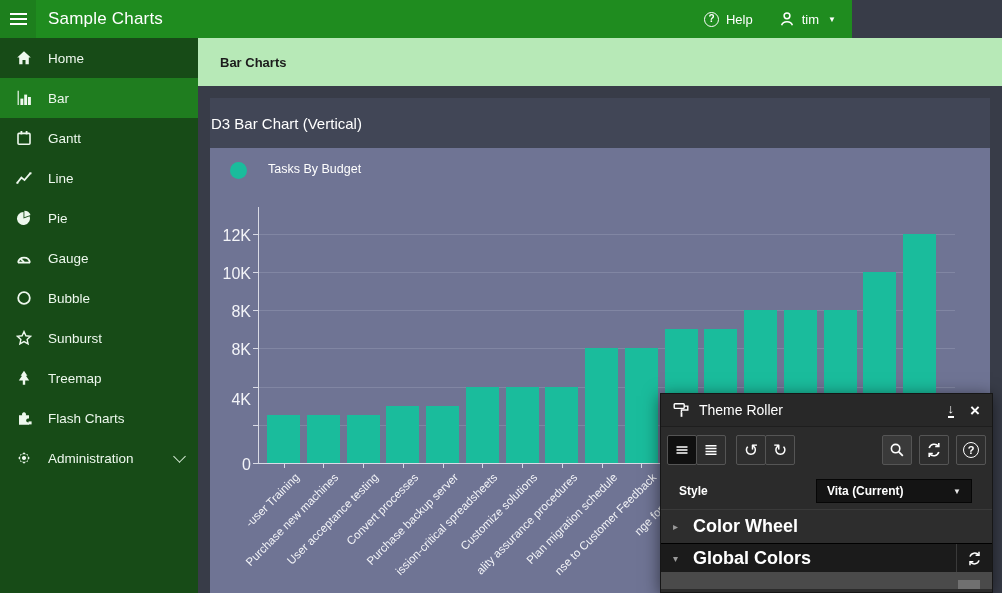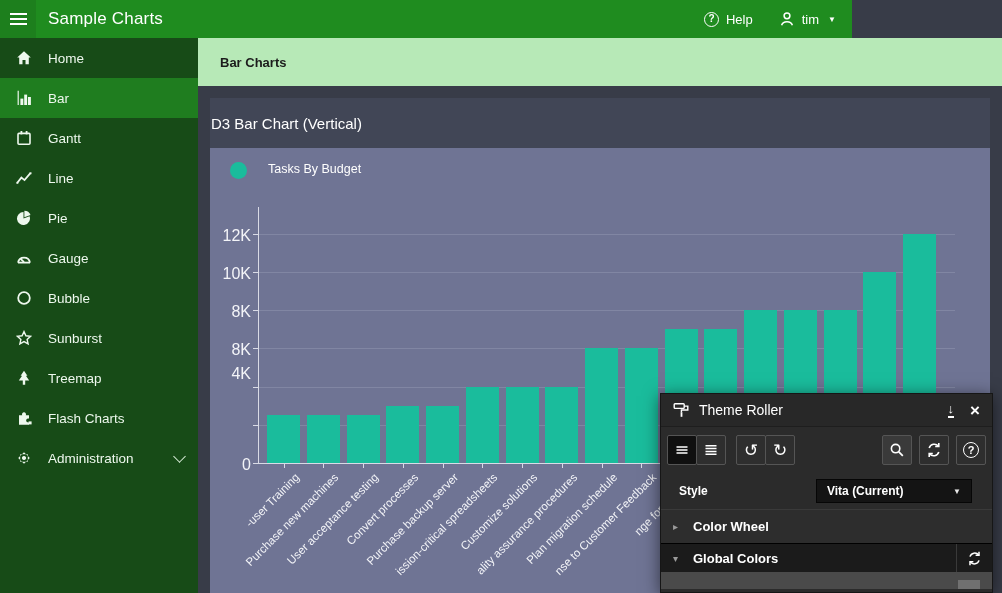--- a/index.html
+++ b/index.html
@@ -82,21 +82,21 @@
   .tr-group{display:flex;}
   .tr-group + .tr-group{margin-left:10px;}
   .tr-right{margin-left:auto;display:flex;gap:7px;}
   .tr-style-row{height:36px;display:flex;align-items:center;padding:0 18px;}
   .tr-style-label{color:#fff;font-size:12px;font-weight:bold;}
   .tr-select{position:absolute;left:155px;width:156px;height:24px;background:#141414;border:1px solid #060606;color:#fff;font-size:12px;font-weight:bold;display:flex;align-items:center;padding:0 10px;cursor:pointer;}
   .tr-select .sel-caret{margin-left:auto;font-size:8px;color:#e8e8e8;}
   .tr-section{height:34px;background:#2d2d2d;border-top:1px solid #3a3a3a;display:flex;align-items:center;padding-left:12px;color:#fff;cursor:pointer;}
   .tr-section.dark{background:var(--dialog-dark);height:29px;border-top:1px solid #000;}
   .tr-section .chev{color:#9a9a9a;font-size:10px;width:12px;}
-  .tr-section .sec-label{font-size:13px;font-weight:bold;margin-left:8px;flex:1;}
+  .tr-section .sec-label{font-size:18px;font-weight:bold;margin-left:8px;flex:1;}
   .tr-sec-refresh{width:36px;height:100%;border-left:1px solid #3a3a3a;display:flex;align-items:center;justify-content:center;color:#fff;cursor:pointer;}
   .tr-sec-refresh svg{width:15px;height:15px;}
   .tr-strip{height:17px;background:var(--dialog-strip);position:relative;}
   .tr-swatch{position:absolute;right:12px;bottom:0;width:22px;height:9px;background:#707070;}
 </style>
 </head>
 <body>
 
 <header class="app-header">
   <div class="hamburger-zone">
@@ -241,21 +241,21 @@
         <span class="legend-text">Tasks By Budget</span>
       </div>
       <div class="plot" id="plot">
           <div class="ytick" style="left: 43px; top: 315px;"></div>
           <div class="ylabel" style="top: 309px;">0</div>
           <div class="gridline" style="left: 48px; width: 697px; top: 276.8px;"></div>
           <div class="ytick" style="left: 43px; top: 276.8px;"></div>
           <div class="ylabel" style="top: 274px; margin-left: 44px;">2K</div>
           <div class="gridline" style="left: 48px; width: 697px; top: 238.6px;"></div>
           <div class="ytick" style="left: 43px; top: 238.6px;"></div>
-          <div class="ylabel" style="top: 218px;">4K</div>
+          <div class="ylabel" style="top: 244px;">4K</div>
           <div class="gridline" style="left: 48px; width: 697px; top: 200.4px;"></div>
           <div class="ytick" style="left: 43px; top: 200.4px;"></div>
           <div class="ylabel" style="top: 194.4px;">8K</div>
           <div class="gridline" style="left: 48px; width: 697px; top: 162.2px;"></div>
           <div class="ytick" style="left: 43px; top: 162.2px;"></div>
           <div class="ylabel" style="top: 156.2px;">8K</div>
           <div class="gridline" style="left: 48px; width: 697px; top: 124px;"></div>
           <div class="ytick" style="left: 43px; top: 124px;"></div>
           <div class="ylabel" style="top: 118px;">10K</div>
           <div class="gridline" style="left: 48px; width: 697px; top: 85.8px;"></div>

